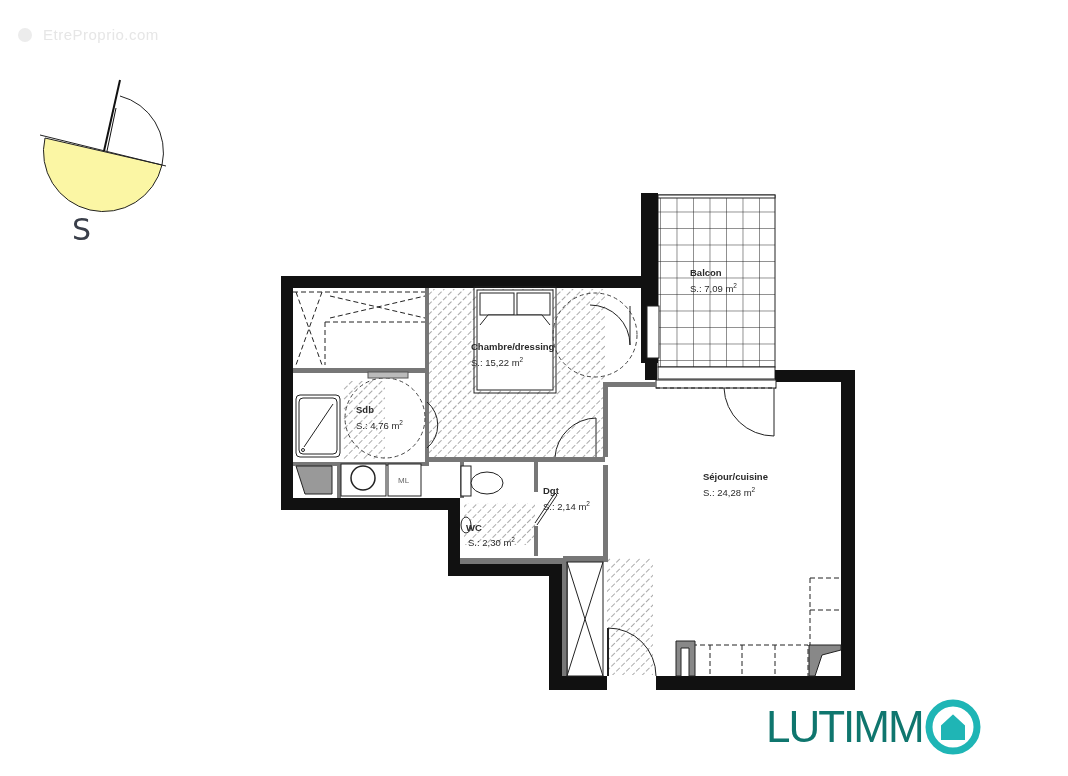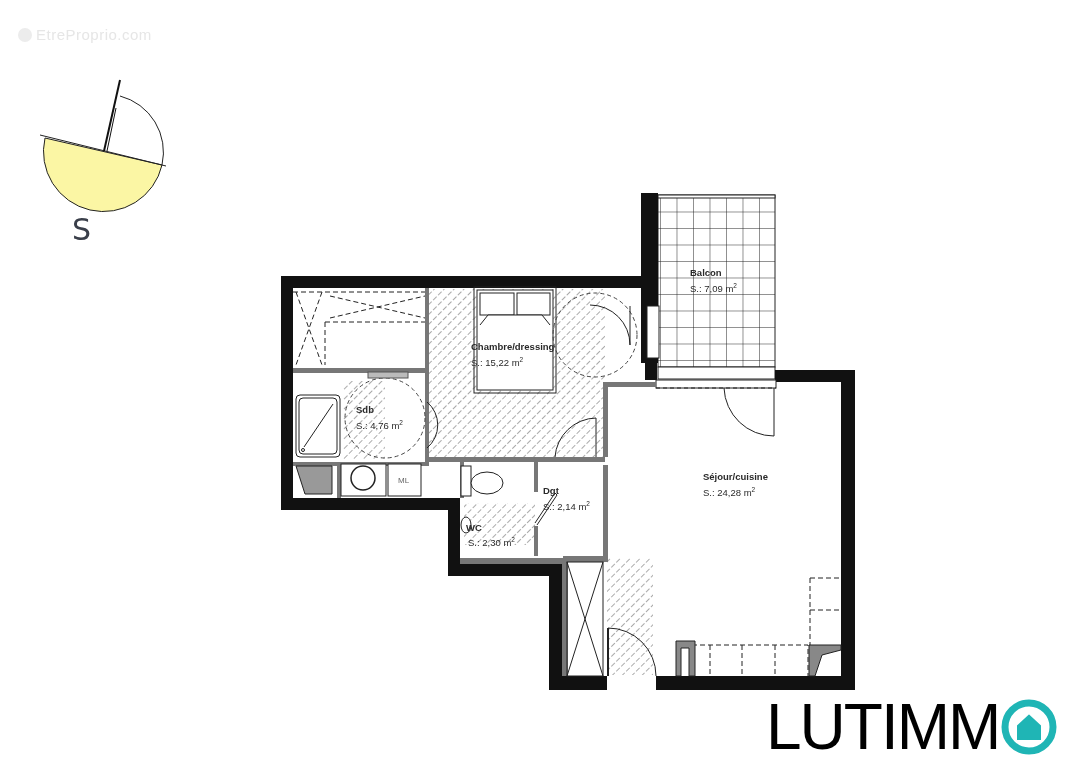--- a/index.html
+++ b/index.html
@@ -1,25 +1,25 @@
 <!DOCTYPE html>
 <html><head>
 <meta charset="utf-8">
 <style>
   html, body { margin:0; padding:0; background:#ffffff; }
   body { width:1068px; height:776px; position:relative; overflow:hidden; font-family:"Liberation Sans", sans-serif; }
-  .watermark { position:absolute; left:18px; top:26px; font-size:15px; color:#e6e6e6; letter-spacing:0.5px; display:flex; align-items:center; gap:4px; }
+  .watermark { position:absolute; left:18px; top:26px; font-size:15px; color:#e6e6e6; letter-spacing:0.5px; display:flex; align-items:center; gap:11px; }
   .watermark .wm-dot { width:14px; height:14px; border-radius:50%; background:#ececec; display:inline-block; }
   svg.plan { position:absolute; left:0; top:0; }
   .room-label { font-family:"Liberation Sans", sans-serif; font-size:9.5px; font-weight:bold; fill:#2a2a2a; }
   .room-area { font-family:"Liberation Sans", sans-serif; font-size:9.5px; fill:#2a2a2a; }
   .sup { font-size:6.5px; }
   .compass-s { font-family:"DejaVu Sans", sans-serif; font-size:30px; fill:#3a3f4a; font-weight:normal; }
   .logo { position:absolute; left:766px; top:696px; display:flex; align-items:center; }
-  .logo-text { font-family:"Liberation Sans", sans-serif; font-size:64px; line-height:62px; color:#000000; letter-spacing:-2px; font-weight:normal; }
+  .logo-text { font-family:"Liberation Sans", sans-serif; font-size:44px; line-height:62px; color:#0f766e; letter-spacing:-2px; font-weight:normal; }
 </style>
 </head>
 <body>
 
 <div class="watermark">
   <span class="wm-dot"></span>
   <span>EtreProprio.com</span>
 </div>
 
 <svg class="plan" width="1068" height="776" viewBox="0 0 1068 776">

